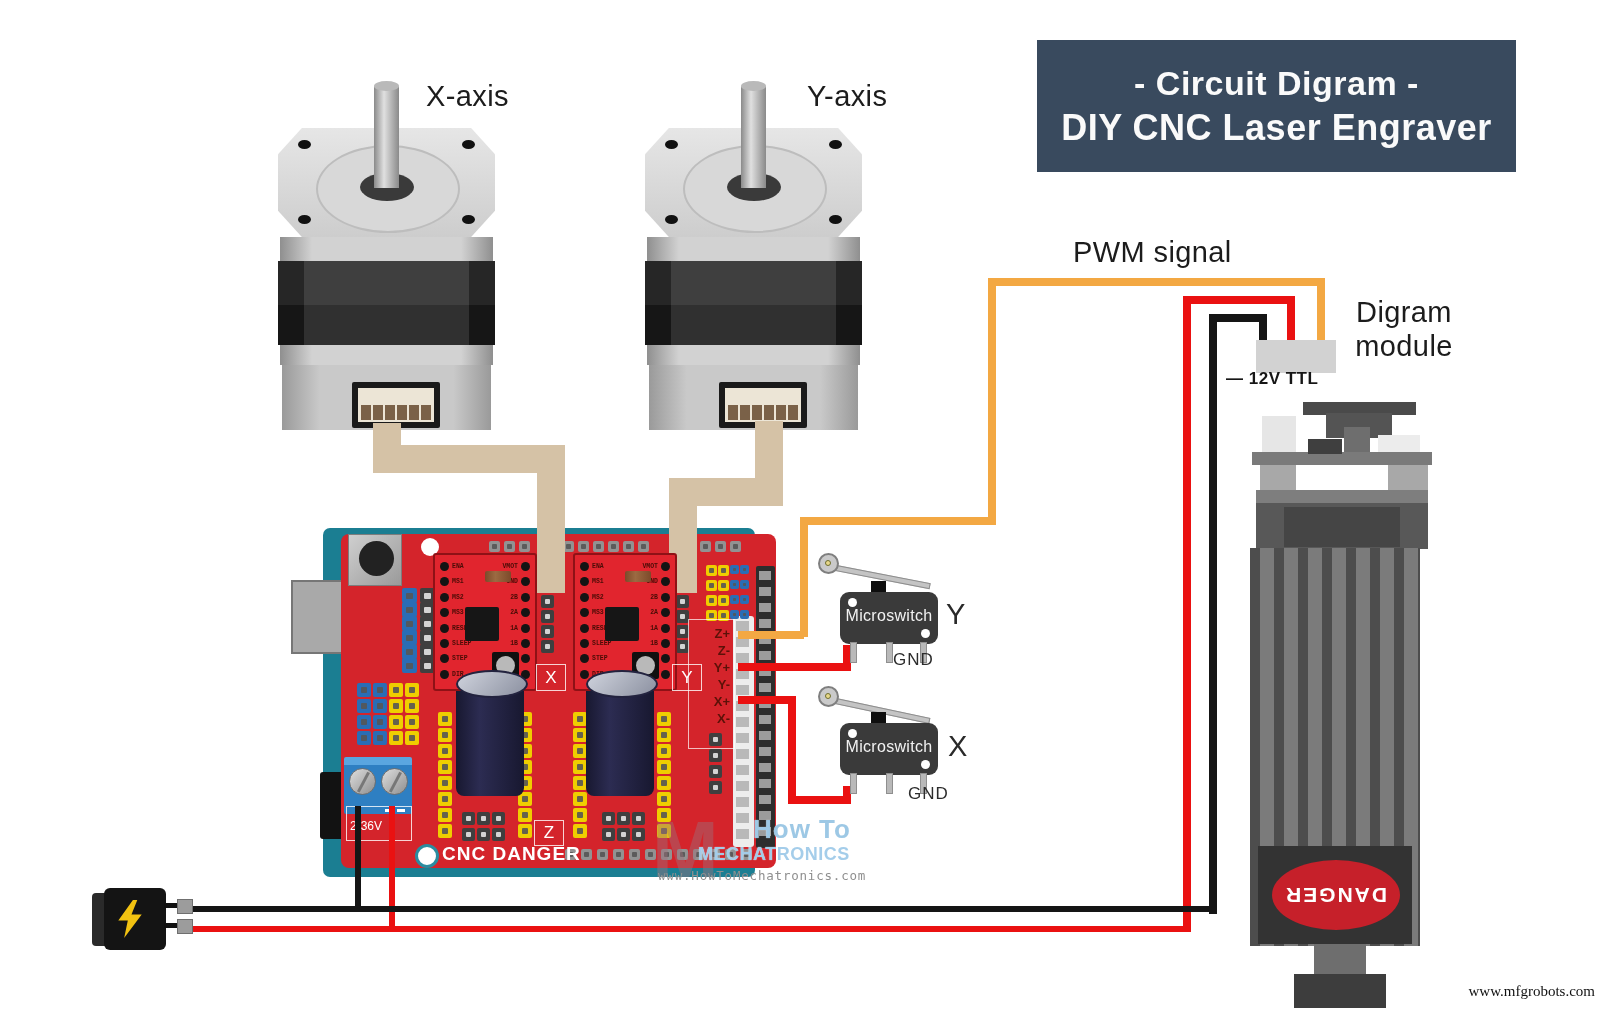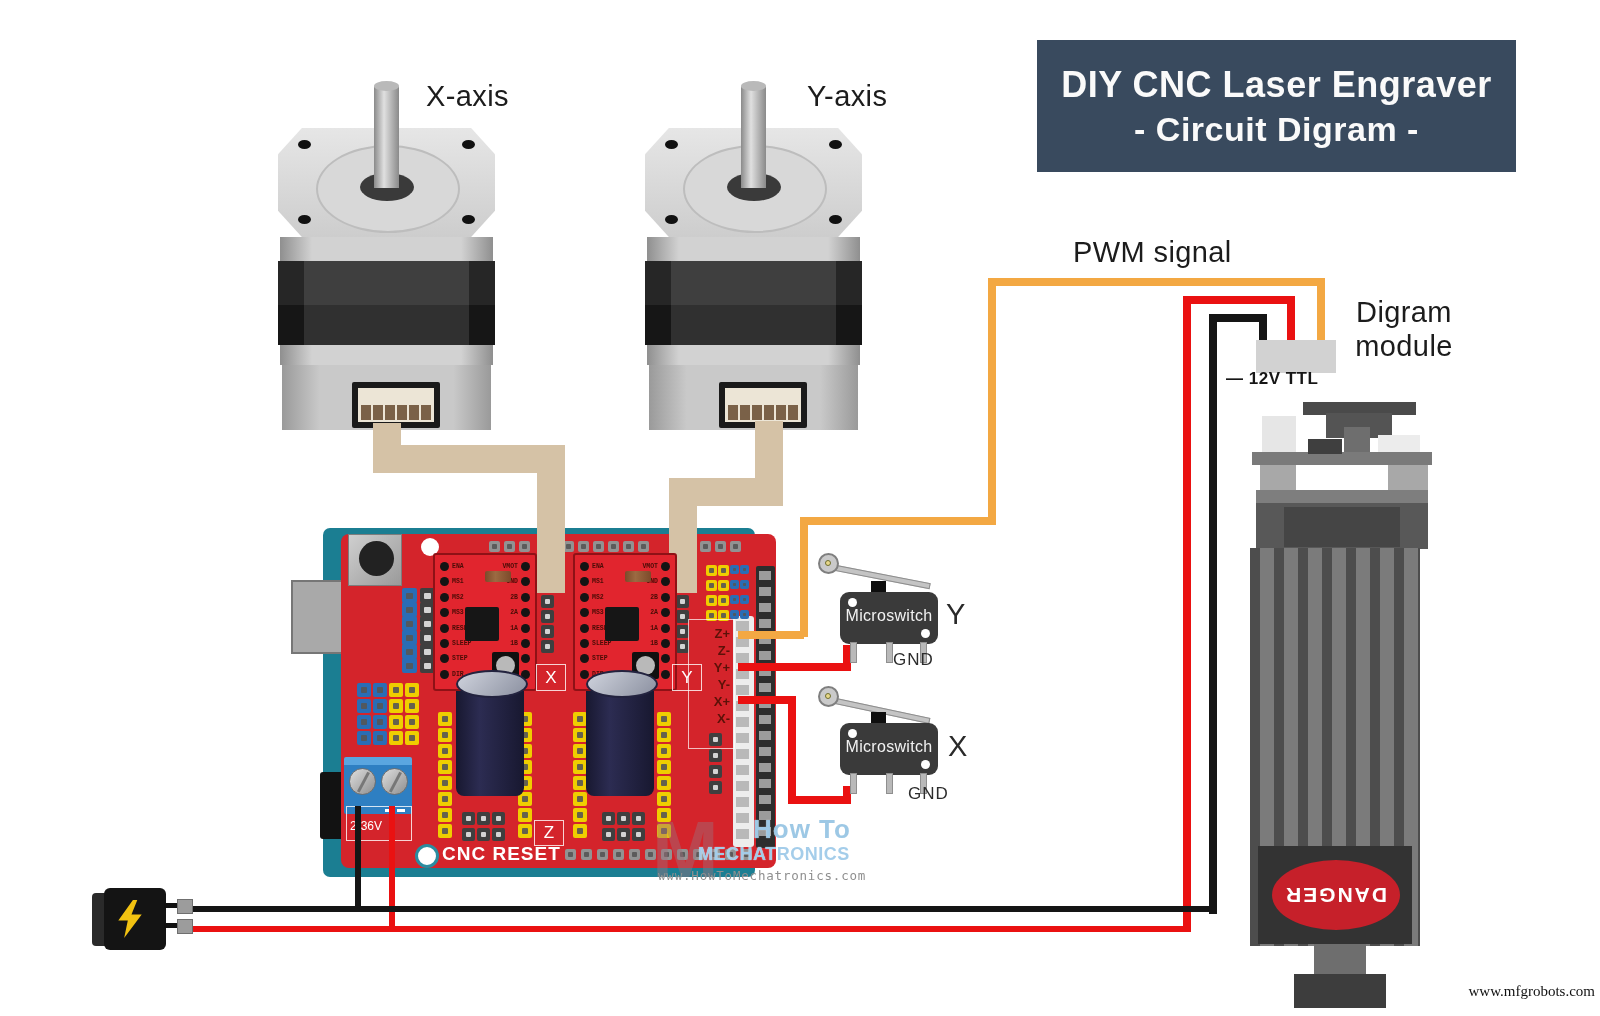--- a/index.html
+++ b/index.html
@@ -40,22 +40,22 @@
   .estop{position:absolute;font-size:13px;font-weight:600;color:#5c1108;width:40px;
          text-align:right;z-index:6;}
   .wm{position:absolute;z-index:11;}
 </style>
 </head>
 <body>
 
 <div id="stage">
 
   <div class="abs" id="titlebox" style="left: 1037px; top: 40px; width: 479px; height: 132px; display: flex; flex-direction: column; align-items: center; justify-content: center; gap: 4px; z-index: 12; background: rgb(57, 74, 94);">
+    <div style="color:#fafafa;font-size:34px;font-weight:bold;letter-spacing:.5px;">- Circuit Digram -</div>
     <div style="color:#fafafa;font-size:36px;font-weight:bold;letter-spacing:.5px;">DIY CNC Laser Engraver</div>
-    <div style="color:#fafafa;font-size:34px;font-weight:bold;letter-spacing:.5px;">- Circuit Digram -</div>
   </div>
 
   <div class="lbl" style="left:426px;top:80px;z-index:12;">X-axis</div>
   <div class="lbl" style="left:807px;top:80px;z-index:12;">Y-axis</div>
   <div class="lbl" style="left:1073px;top:236px;z-index:12;">PWM signal</div>
   <div class="lbl center" style="left:1344px;top:296px;width:120px;z-index:12;">Digram</div>
   <div class="lbl center" style="left:1344px;top:330px;width:120px;z-index:12;">module</div>
   <div class="abs" style="left:1226px;top:369px;font-size:17px;font-weight:bold;color:#161616;
        letter-spacing:.5px;z-index:12;white-space:nowrap;">— 12V TTL</div>
 
@@ -230,21 +230,21 @@
 
   <div class="whitebox" style="left:536px;top:664px;width:28px;height:25px;font-size:17px;">X</div>
   <div class="whitebox" style="left:672px;top:664px;width:28px;height:25px;font-size:17px;">Y</div>
   <div class="whitebox" style="left:534px;top:820px;width:28px;height:24px;font-size:17px;">Z</div>
 
   <div class="abs" id="estopbox" style="left:688px;top:619px;width:45px;height:128px;border:1px solid rgba(255,255,255,.7);z-index:5;"></div>
 
   <div class="abs" id="whitestrip" style="left:733px;top:616px;width:21px;height:231px;background:#ededed;border-radius:3px;z-index:3;"></div>
   <div class="abs" id="blackstrip" style="left:756px;top:566px;width:19px;height:282px;background:#2d2d2d;border-radius:2px;z-index:3;"></div>
 
-  <div class="abs" style="left:442px;top:843px;color:#fff;font-size:19px;font-weight:600;letter-spacing:1px;z-index:5;">CNC RESET</div>
+  <div class="abs" style="left:442px;top:843px;color:#fff;font-size:19px;font-weight:600;letter-spacing:1px;z-index:5;">CNC DANGER</div>
 
   <div class="roller" style="left:818px;top:553px;"></div>
   <div class="lever" style="left:831px;top:564px;width:99px;transform:rotate(11deg);"></div>
   <div class="abs" style="left:871px;top:581px;width:15px;height:12px;background:#0e0e0e;z-index:9;"></div>
   <div class="mswitch" style="left:840px;top:592px;">
     <div class="dotw" style="left:8px;top:6px;"></div>
     <div class="dotw" style="left:81px;top:37px;"></div>
     <div class="txt">Microswitch</div>
     <div class="pin3" style="left:10px;"></div>
     <div class="pin3" style="left:46px;"></div>

